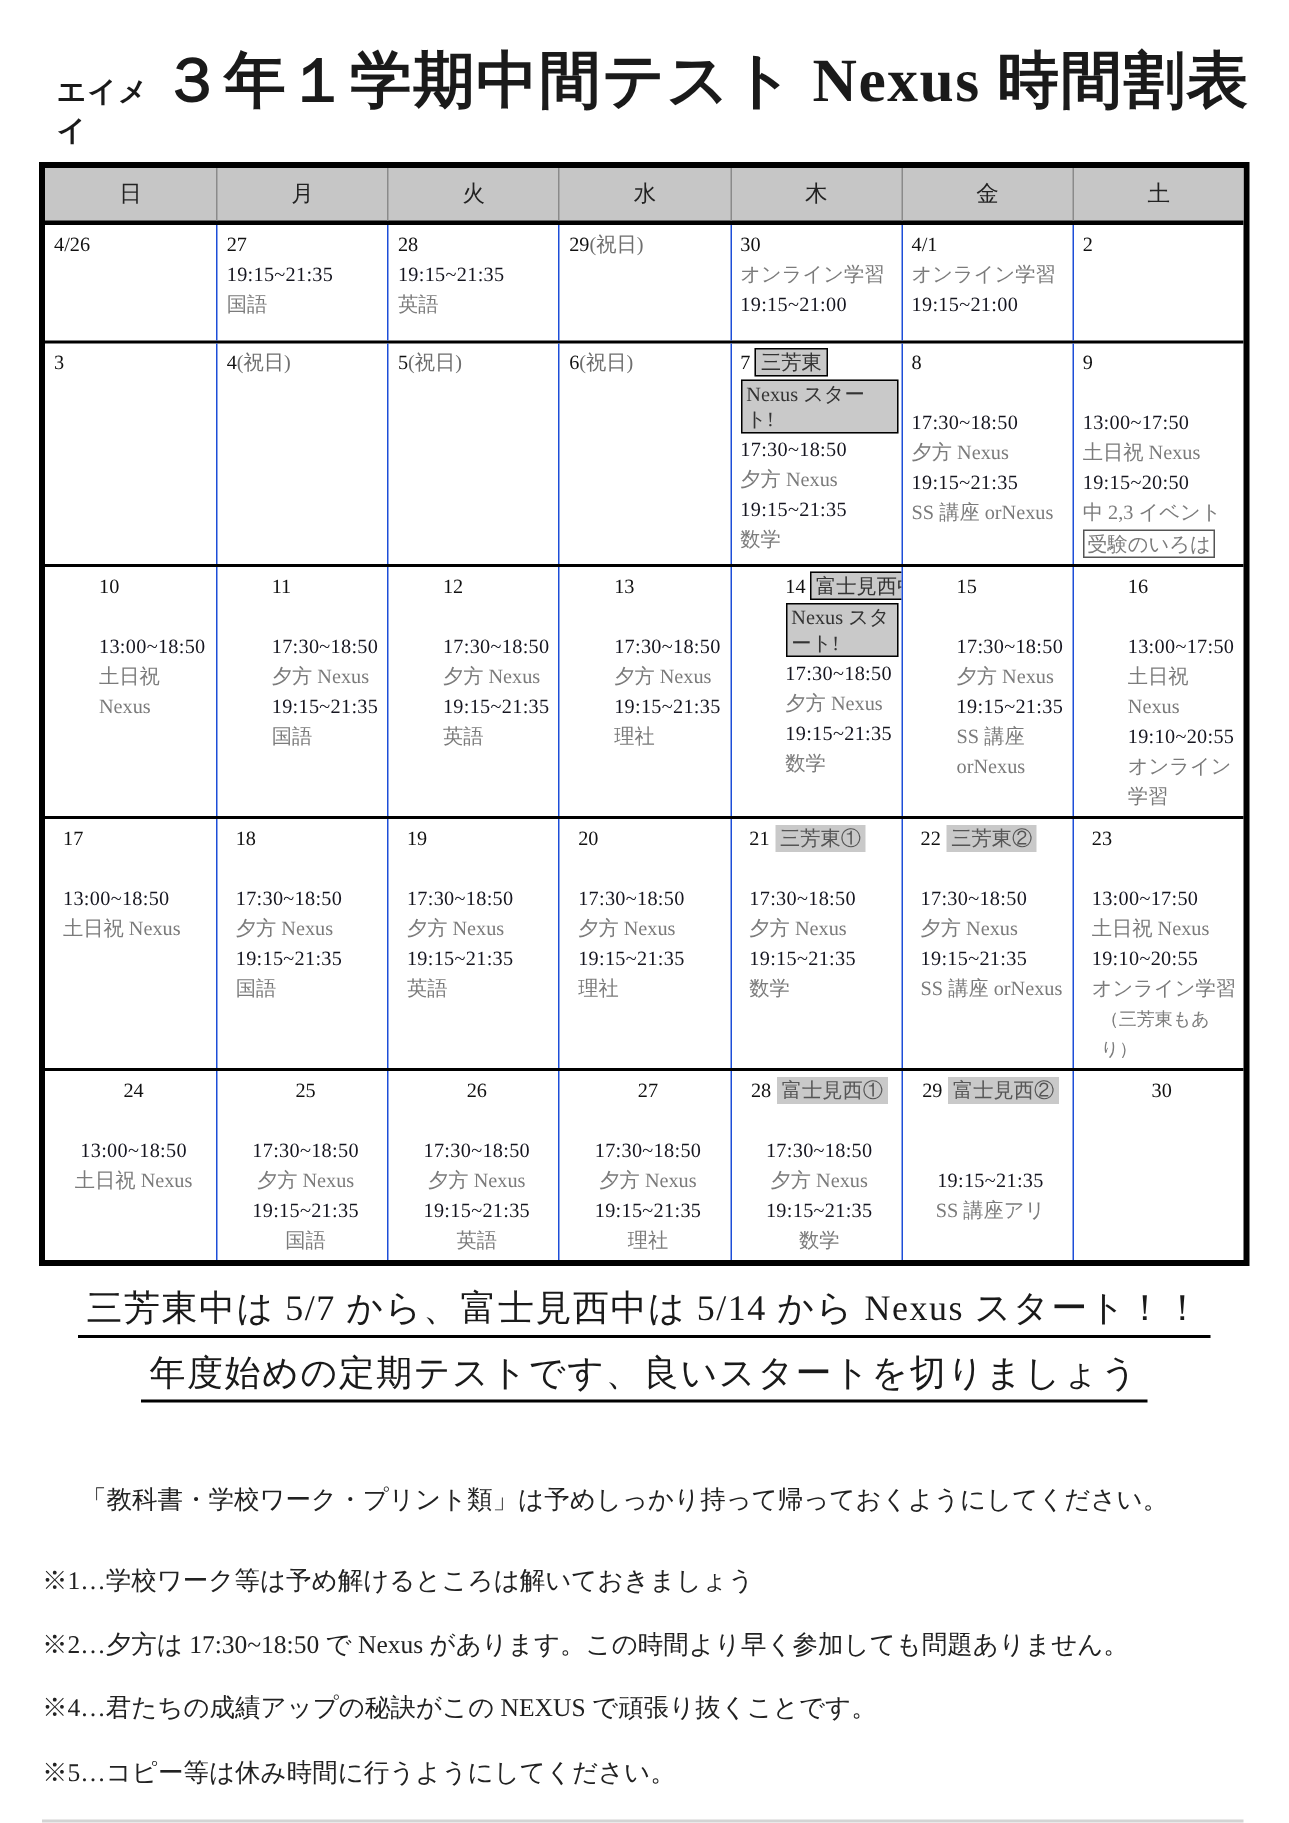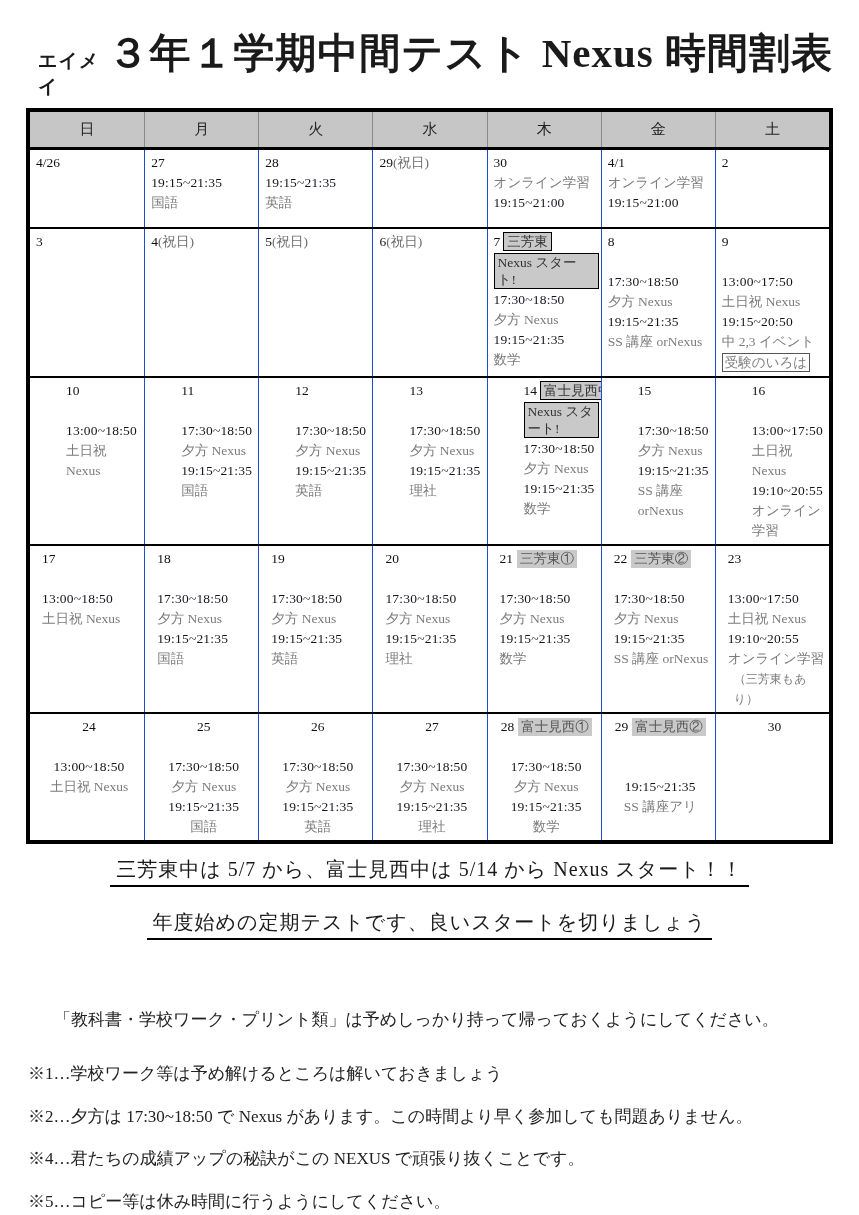--- a/index.html
+++ b/index.html
@@ -43,22 +43,22 @@
   .line-tagbox { background:#c9c9c9; color:#333; padding:0 3px; display:inline-block; line-height:17px; border:1px solid #000; margin:1px 0; }
   .line-time { color:#15151f; letter-spacing:0.2px; }
   .line-label { color:#7b7b7b; }
   .line-small { color:#7b7b7b; font-size:12px; padding-left:6px; }
   .line-boxed { color:#7b7b7b; border:1px solid #555; display:inline-block; padding:0 2px; line-height:17px; margin-top:1px; }
   .spacer { height:20px; }
 
   
   .banner { text-align:center; margin-top:12px; }
   .banner-line {
-    display:inline-block; font-size:20px; letter-spacing:1px;
-    border-bottom:2px solid #000; padding:0 6px 2px 6px; margin-bottom:22px;
+    display:inline-block; font-size:24px; letter-spacing:1px;
+    border-bottom:2px solid #000; padding:0 6px 2px 6px; margin-bottom:7px;
   }
 
   
   .intro { margin:46px 0 0 28px; font-size:17px; color:#222; }
   .notes { margin:28px 0 0 2px; }
   .note-item { font-size:17px; color:#222; margin-bottom:12.5px; line-height:30px; }
   .note-item.hl { background:#d4d4d4; display:inline; padding:3px 2px; line-height:34px; }
   .note-hl-wrap { margin-bottom:10px; }
 </style>
 </head>

